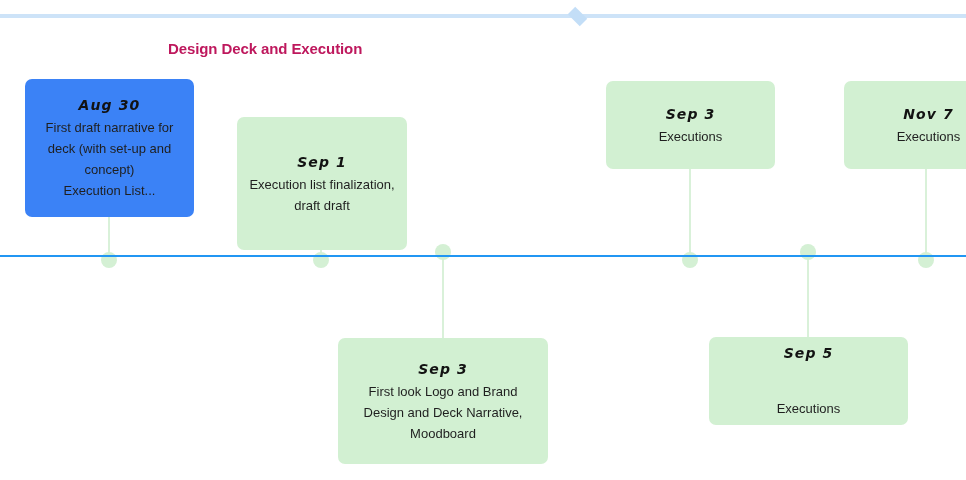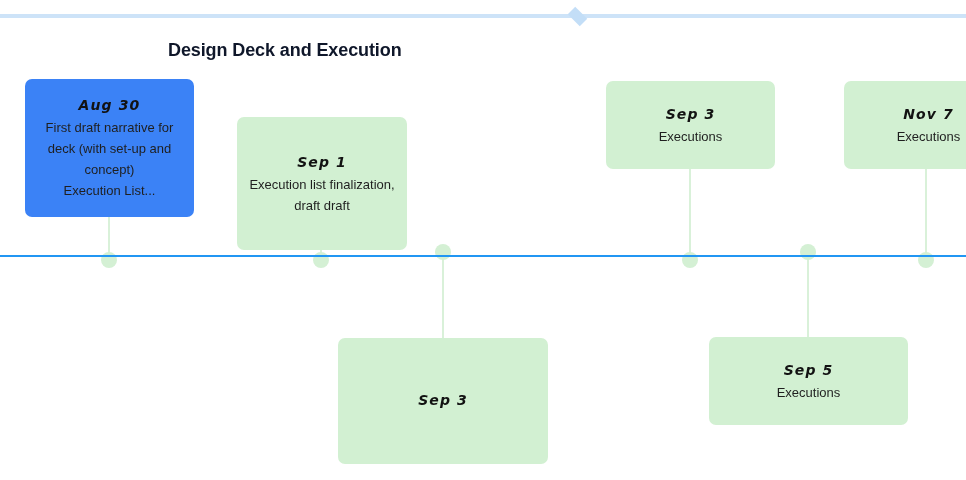--- a/index.html
+++ b/index.html
@@ -40,23 +40,23 @@
     height: 17px;
     background: #c3def7;
     transform: rotate(45deg) scale(1, 0.62);
     transform-origin: center center;
   }
 
   
   .section-title {
     position: absolute;
     top: 40px;
-    font-size: 18px;
+    font-size: 15px;
     font-weight: bold;
-    color: #0f172a;
+    color: #be185d;
     letter-spacing: -0.1px;
     white-space: nowrap;
   }
 
   
   .axis {
     position: absolute;
     left: 0;
     width: 966px;
     height: 2px;
@@ -135,30 +135,31 @@
       <div class="node-dot" style="left: 101px; top: 252px; background: rgb(212, 240, 212);"></div>
       <div class="stem" style="left: 320px; top: 214px; height: 43px; background: rgb(217, 241, 217);"></div>
       <div class="card" style="left: 237px; top: 81px; width: 170px; height: 133px; background: rgb(210, 240, 210); margin-top: 36px;">
         <div class="card-date">Sep 1</div>
         <div class="card-body">Execution list finalization, draft draft</div>
       </div>
       <div class="node-dot" style="left: 313px; top: 252px; background: rgb(212, 240, 212);"></div>
       <div class="stem" style="left: 442px; top: 255px; height: 83px; background: rgb(217, 241, 217);"></div>
       <div class="card" style="left: 338px; top: 338px; width: 210px; height: 126px; background: rgb(210, 240, 210);">
         <div class="card-date">Sep 3</div>
+        <div class="card-body">First look Logo and Brand Design and Deck Narrative, Moodboard</div>
       </div>
       <div class="node-dot" style="left: 435px; top: 244px; background: rgb(212, 240, 212);"></div>
       <div class="stem" style="left: 689px; top: 169px; height: 88px; background: rgb(217, 241, 217);"></div>
       <div class="card" style="left: 606px; top: 81px; width: 169px; height: 88px; background: rgb(210, 240, 210);">
         <div class="card-date">Sep 3</div>
         <div class="card-body">Executions</div>
       </div>
       <div class="node-dot" style="left: 682px; top: 252px; background: rgb(212, 240, 212);"></div>
       <div class="stem" style="left: 807px; top: 255px; height: 82px; background: rgb(217, 241, 217);"></div>
-      <div class="card" style="left: 709px; top: 337px; width: 199px; height: 88px; background: rgb(210, 240, 210);">
+      <div class="card" style="left: 709px; top: 337px; width: 199px; height: 88px; background: rgb(210, 240, 210); justify-content: space-between;">
         <div class="card-date">Sep 5</div>
         <div class="card-body">Executions</div>
       </div>
       <div class="node-dot" style="left: 800px; top: 244px; background: rgb(212, 240, 212);"></div>
       <div class="stem" style="left: 925px; top: 169px; height: 88px; background: rgb(217, 241, 217);"></div>
       <div class="card" style="left: 844px; top: 81px; width: 169px; height: 88px; background: rgb(210, 240, 210);">
         <div class="card-date">Nov 7</div>
         <div class="card-body">Executions</div>
       </div>
       <div class="node-dot" style="left: 918px; top: 252px; background: rgb(212, 240, 212);"></div>

